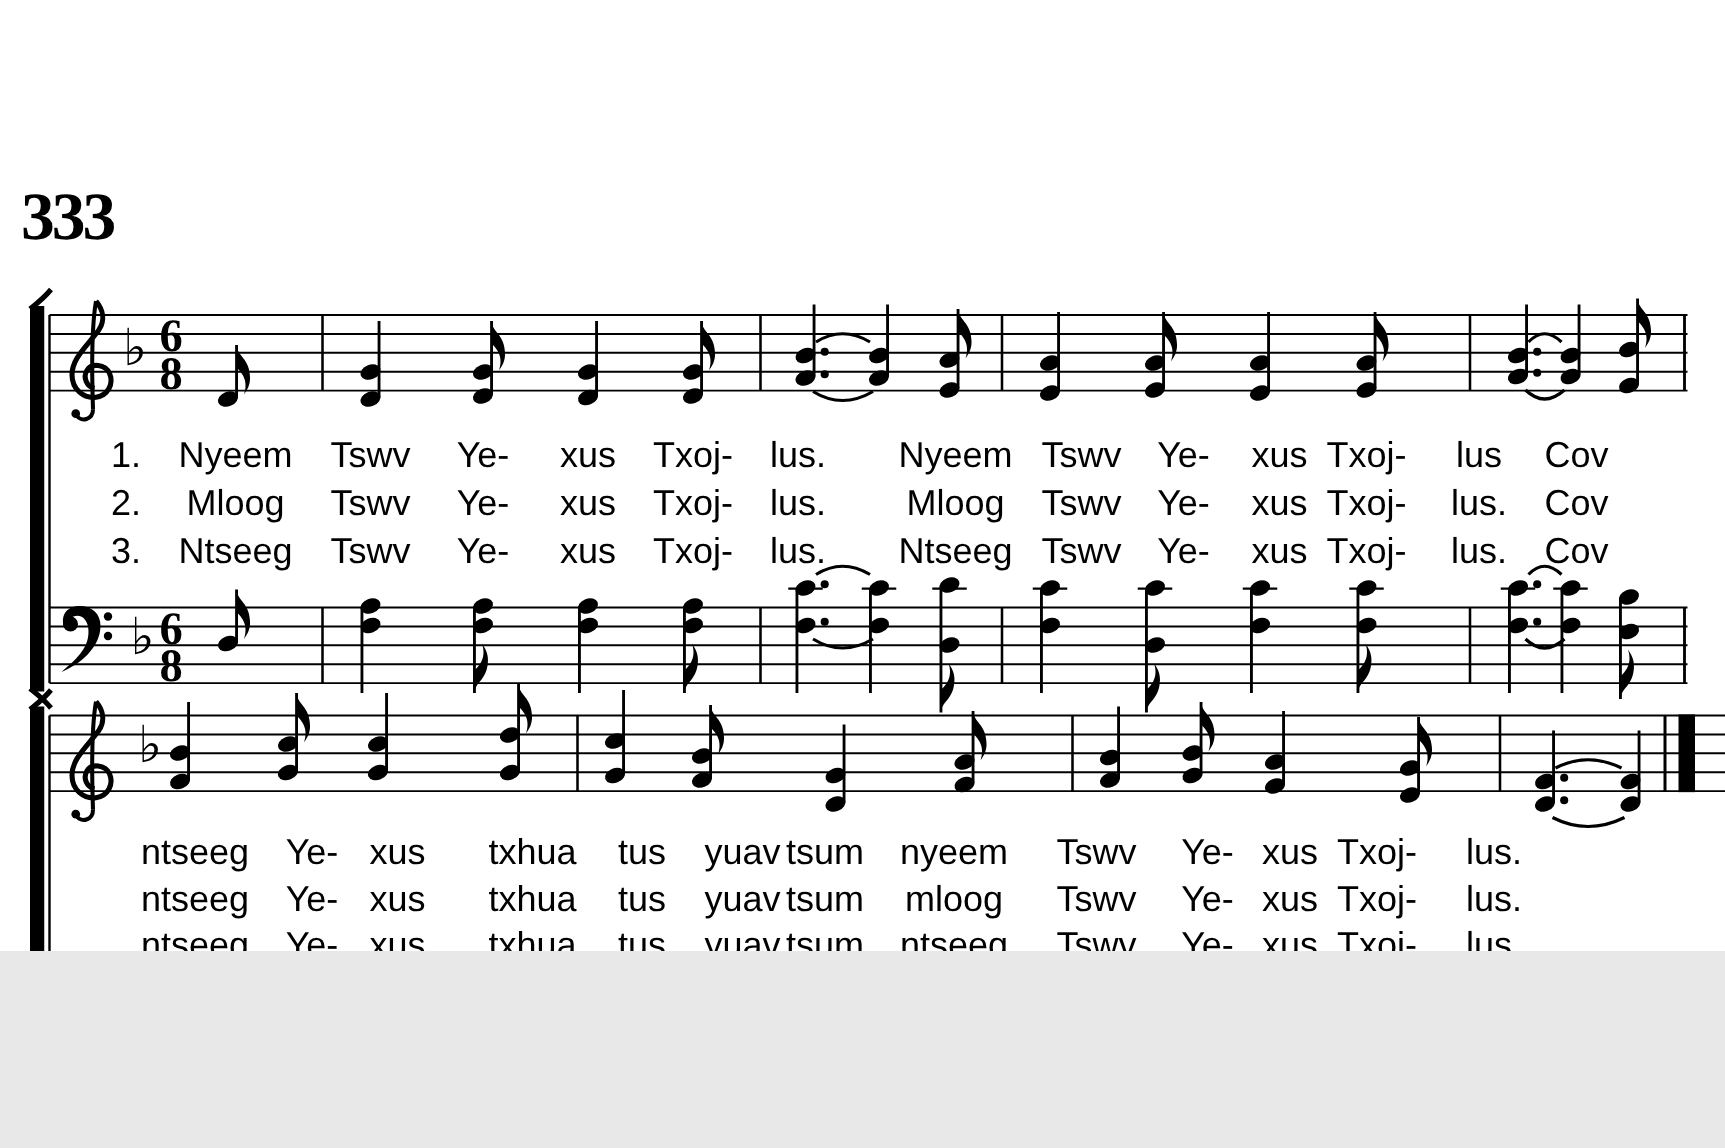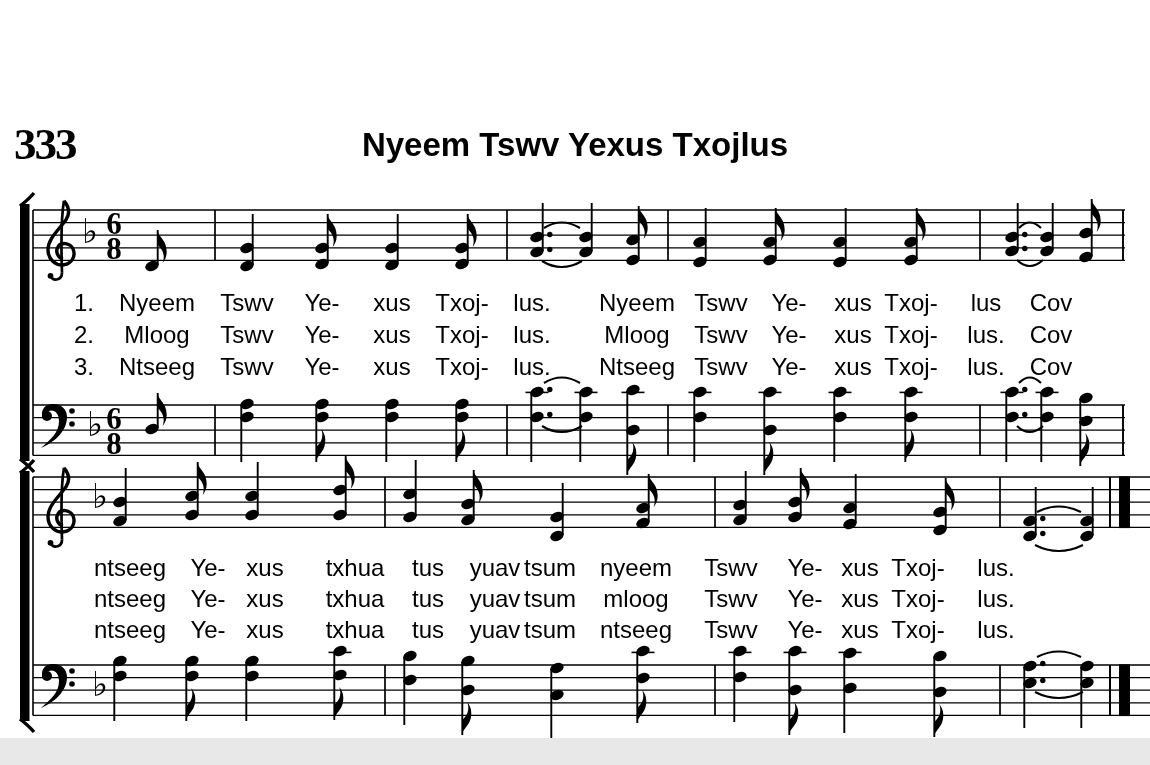--- a/index.html
+++ b/index.html
@@ -1,31 +1,30 @@
 <!DOCTYPE html>
 <html><head>
 <meta charset="utf-8">
 <style>
   html,body{margin:0;padding:0;background:#e8e8e8;}
-  #page{position:relative;width:1150px;height:738px;background:#ffffff;overflow:hidden;
+  #page{position:relative;width:1150px;height:634px;background:#ffffff;overflow:hidden;
         font-family:"Liberation Sans",sans-serif;color:#000;}
   #hymn-number{position:absolute;left:14px;top:118px;font-family:"Liberation Serif",serif;
         font-weight:bold;font-size:45px;letter-spacing:-2px;}
   #title{position:absolute;left:0;right:0;top:126px;text-align:center;
         font-weight:bold;font-size:33px;}
   #subtitle{position:absolute;left:0;right:0;top:166px;text-align:center;font-size:24px;}
   #score{position:absolute;left:0;top:0;}
   svg text{user-select:none;}
 </style>
 </head>
 <body>
 
 <div id="page">
   <div id="hymn-number">333</div>
-  <div id="title">Nyeem Tswv Yexus Txojlus</div>
   <svg id="score" width="1150" height="765" viewBox="0 0 1150 765" xmlns="http://www.w3.org/2000/svg">
       <g>
         <g>
           <rect x="20" y="204" width="9.5" height="257" fill="#000000"></rect>
           <path d="M 20 206 C 25 202 29 199 34 193" stroke="#000000" stroke-width="3.4" fill="none"></path>
           <path d="M 20 459 C 25 463 29 466 34 472" stroke="#000000" stroke-width="3.4" fill="none"></path>
           <line x1="33" y1="210" x2="33" y2="455.4" stroke="#000000" stroke-width="1.6"></line>
         </g>
         <g>
           <line x1="33" y1="210" x2="1125" y2="210" stroke="#000000" stroke-width="1.3"></line>

